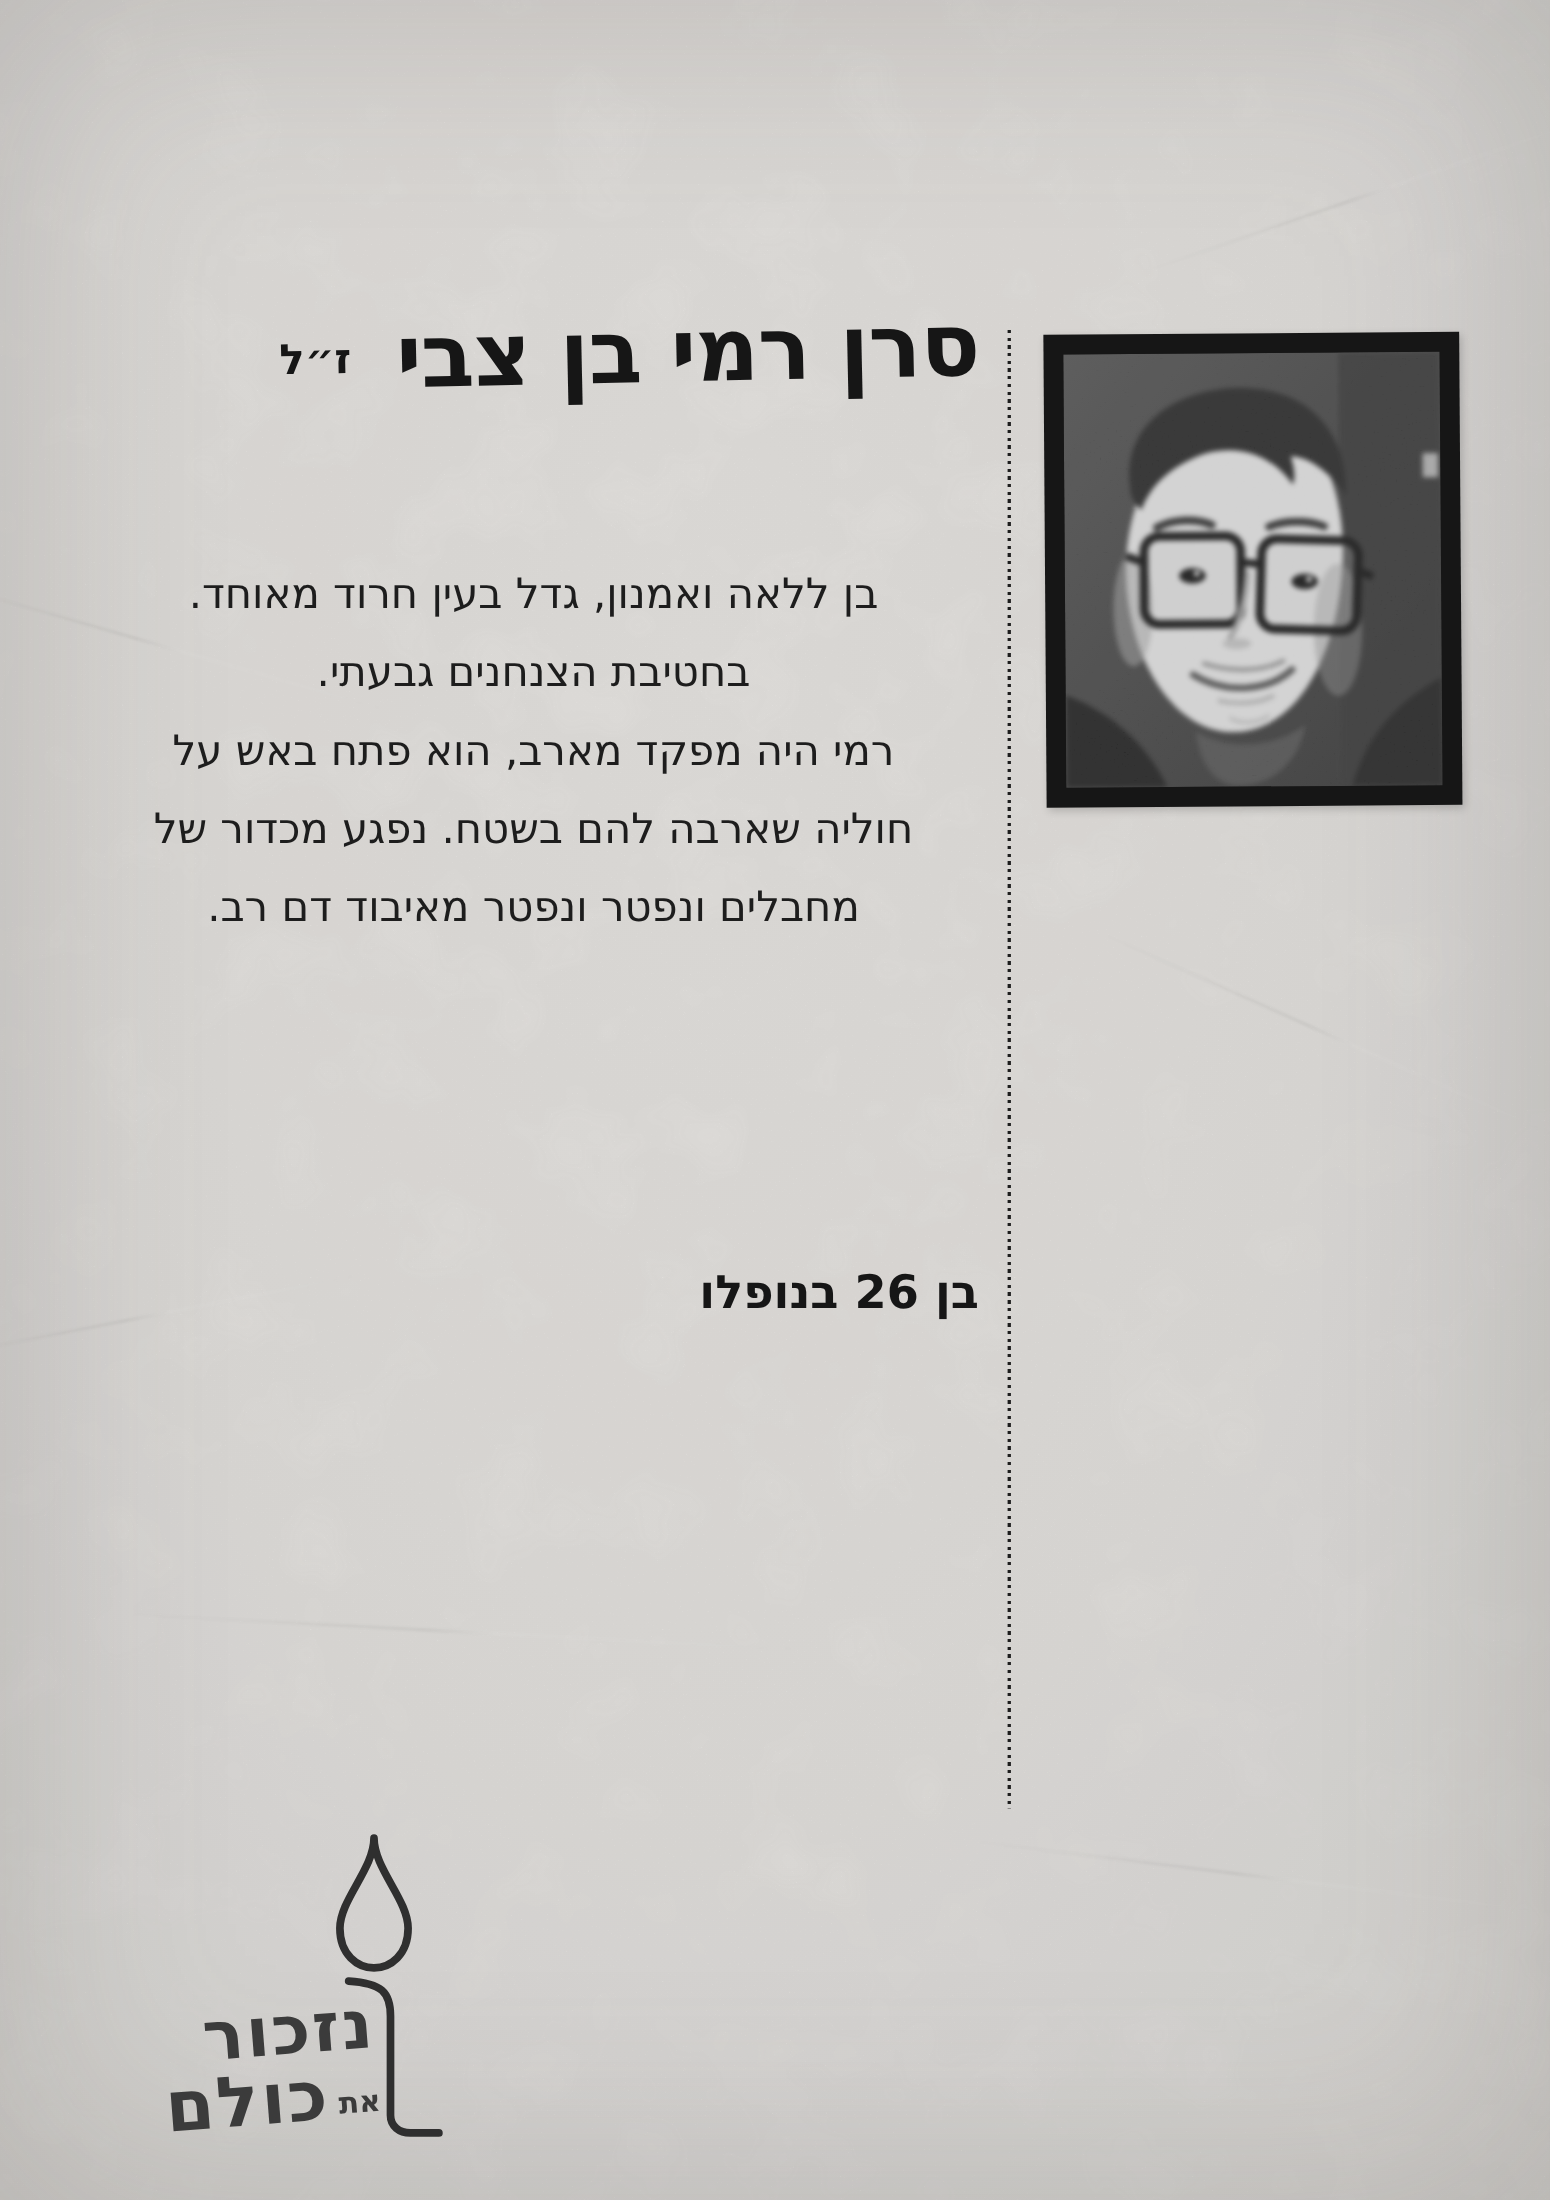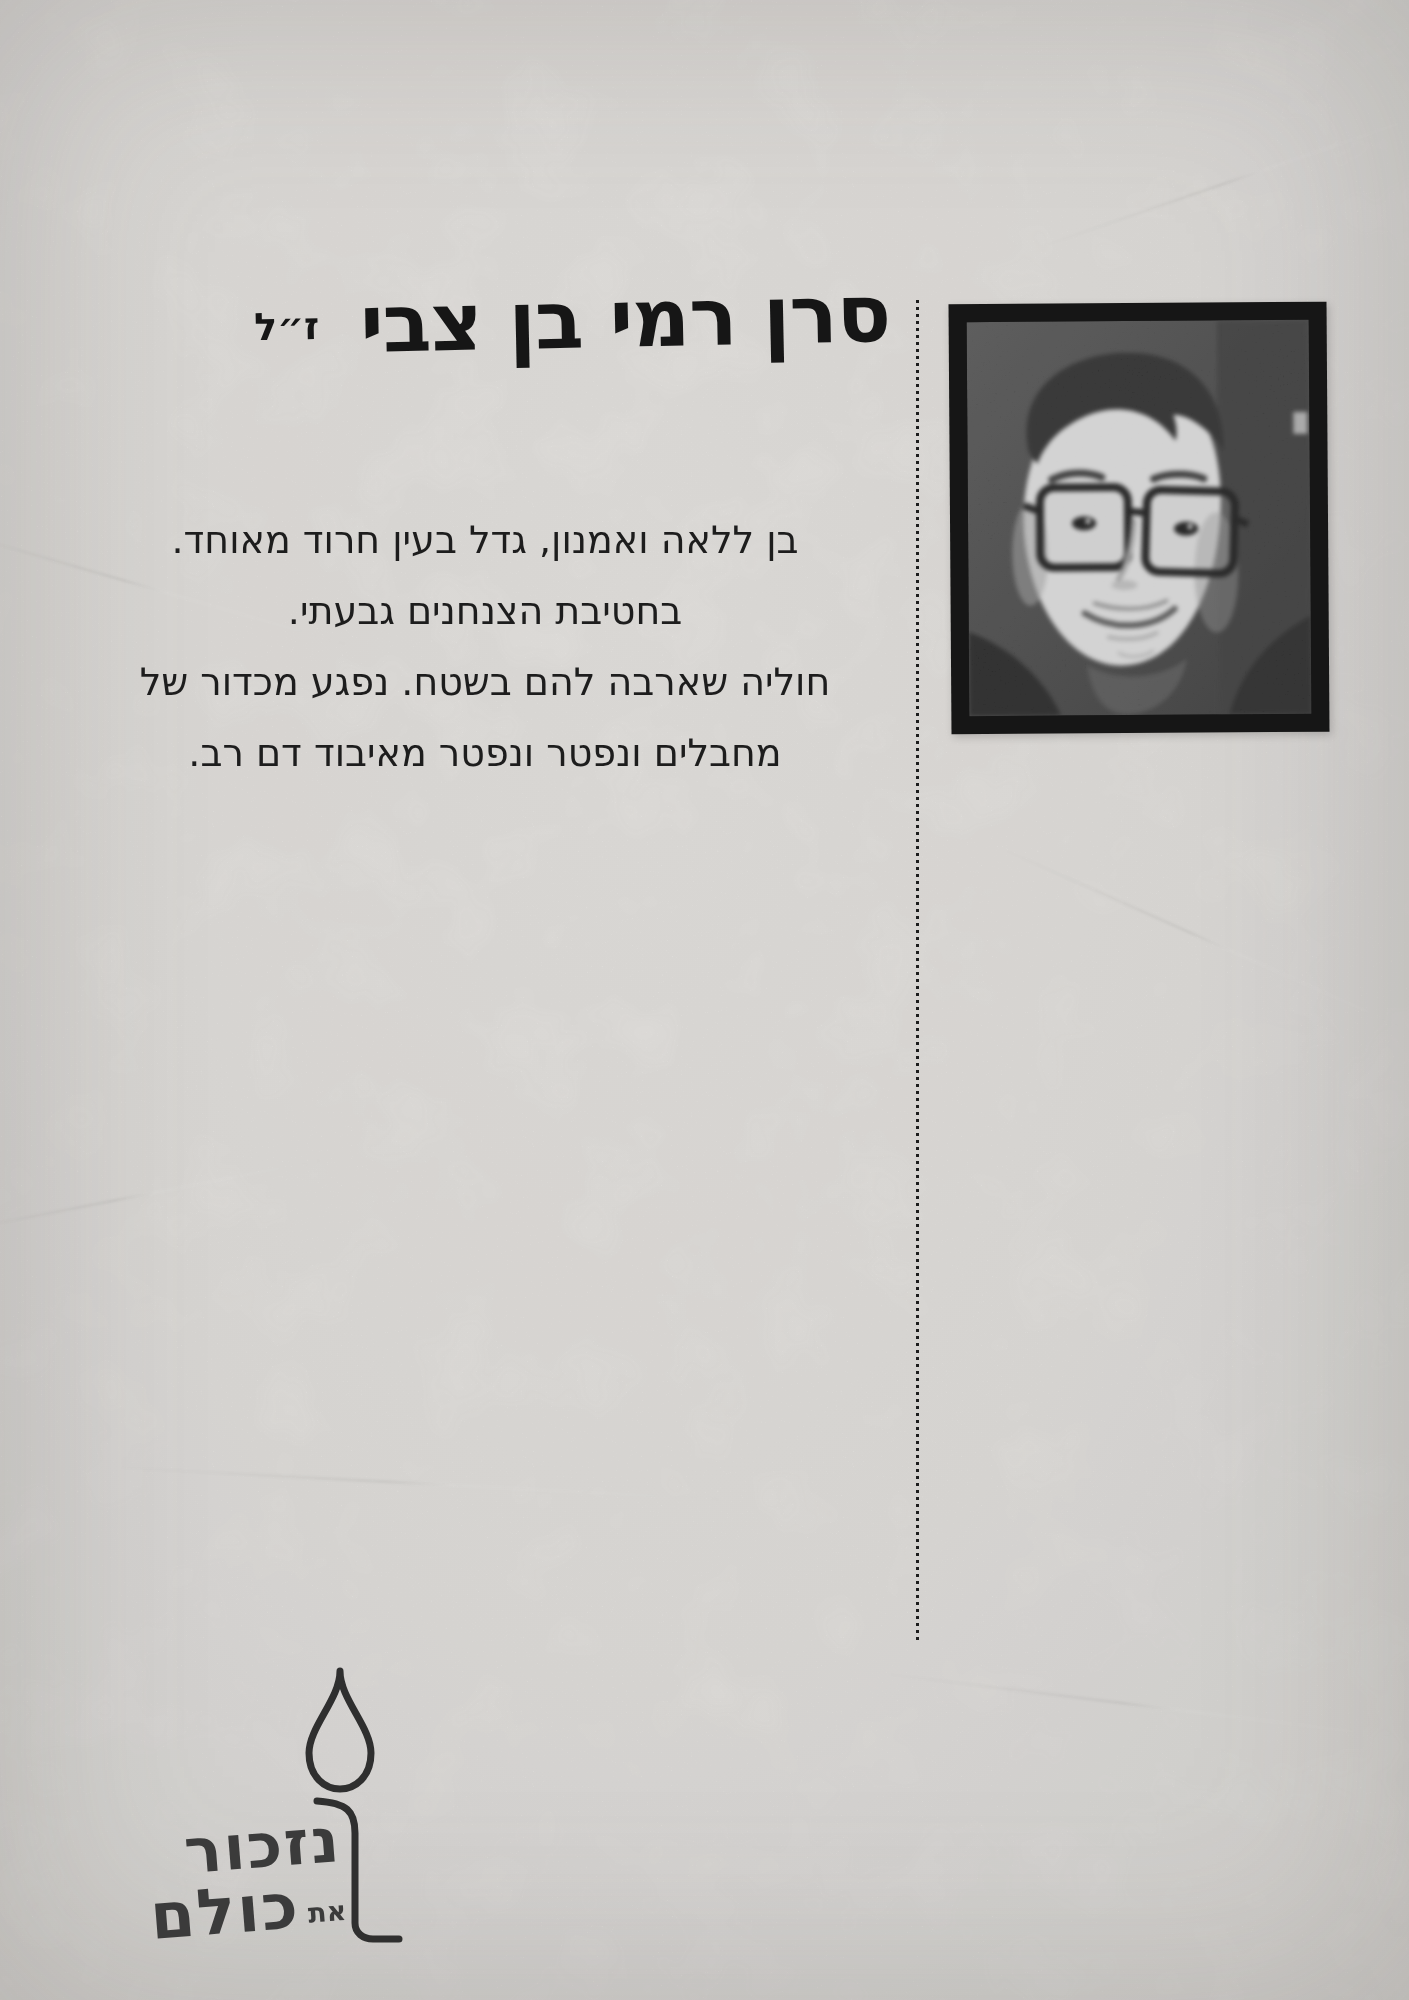--- a/index.html
+++ b/index.html
@@ -100,24 +100,26 @@
 
   <h1 class="title" dir="rtl">
     <span>סרן רמי בן צבי</span>
     <span class="zl">ז״ל</span>
   </h1>
 
 
   <div class="bio" dir="rtl">
     <div class="bio-line">בן ללאה ואמנון, גדל בעין חרוד מאוחד.</div>
     <div class="bio-line">בחטיבת הצנחנים גבעתי.</div>
+    <div class="bio-line">רמי היה מפקד מארב, הוא פתח באש על</div>
     <div class="bio-line">חוליה שארבה להם בשטח. נפגע מכדור של</div>
     <div class="bio-line">מחבלים ונפטר ונפטר מאיבוד דם רב.</div>
   </div>
 
+  <div class="age-line" dir="rtl">בן 26 בנופלו</div>
 
   <div class="dotted-divider"></div>
 
   <div class="photo-frame" role="img" aria-label="Black-and-white portrait of a young man with dark hair and large glasses">
     <svg viewBox="0 0 342 394" preserveAspectRatio="none" xmlns="http://www.w3.org/2000/svg">
       <defs>
         <linearGradient id="pbg" x1="0" y1="0" x2="1" y2="1">
           <stop offset="0" stop-color="#4f4f4f"></stop>
             <stop offset="1" stop-color="#313131"></stop>
         </linearGradient>

